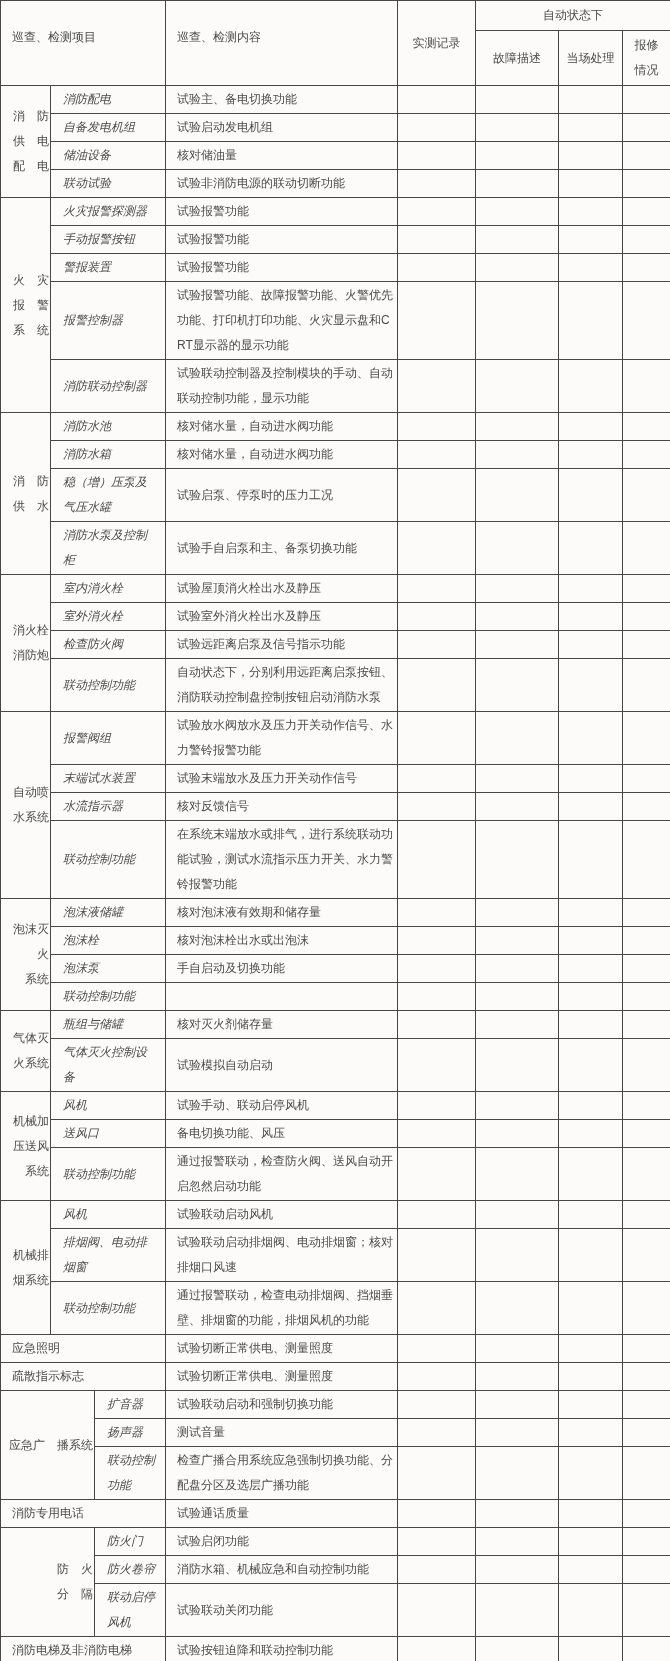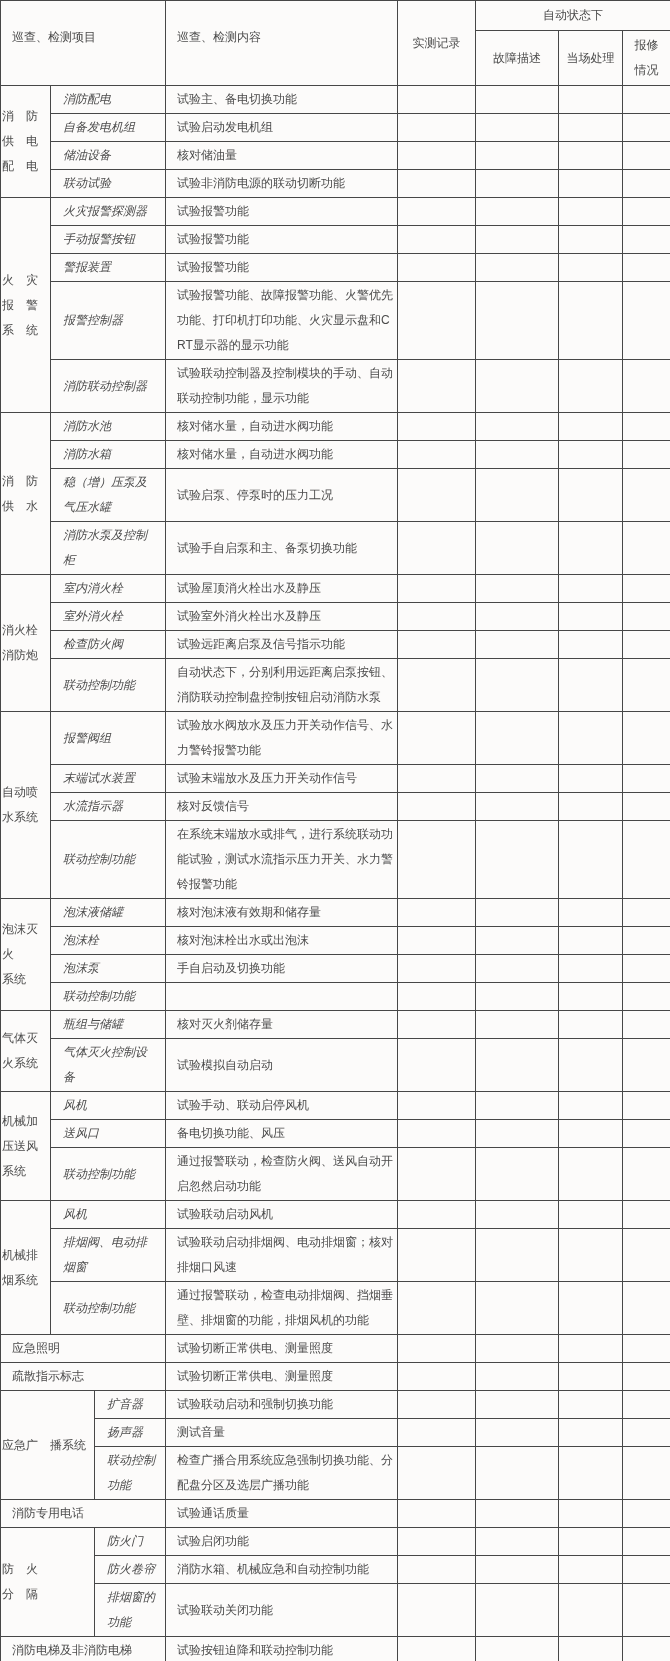--- a/index.html
+++ b/index.html
@@ -24,21 +24,21 @@
     font-size:12px;
     line-height:25px;
     vertical-align:middle;
     overflow:hidden;
     word-break:break-all;
   }
   
   .hd-left{ padding:2px 6px 14px 11px; font-size:13px; }
   .hd-c{ text-align:center; padding:2px 6px; font-size:13px; }
   .cat{
-    text-align:left;
+    text-align:right;
     white-space:pre-line;
     line-height:26px;
     padding:2px 1px;
     font-size:13px;
   }
   .item{ padding:1px 10px 1px 12px;font-style:italic; }
   .content{ padding:1px 4px 1px 11px; }
   .lbl{ padding:1px 6px 1px 11px;margin-top:24px; }
   .blank{ }
   tr.hr1{ height:30px; }
@@ -435,21 +435,21 @@
   </tr>
   <tr class="r1">
     <td class="item">防火卷帘</td>
     <td class="content">消防水箱、机械应急和自动控制功能</td>
     <td class="blank"></td>
           <td class="blank"></td>
           <td class="blank"></td>
           <td class="blank"></td>
   </tr>
   <tr class="r2">
-    <td class="item">排烟窗的功能</td>
+    <td class="item">联动启停风机</td>
     <td class="content">试验联动关闭功能</td>
     <td class="blank"></td>
           <td class="blank"></td>
           <td class="blank"></td>
           <td class="blank"></td>
   </tr>
 
   <tr class="r1">
     <td class="lbl" colspan="3">消防电梯及非消防电梯</td>
     <td class="content">试验按钮迫降和联动控制功能</td>

